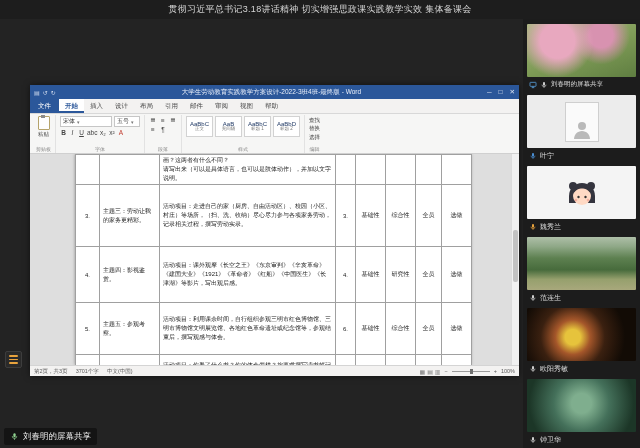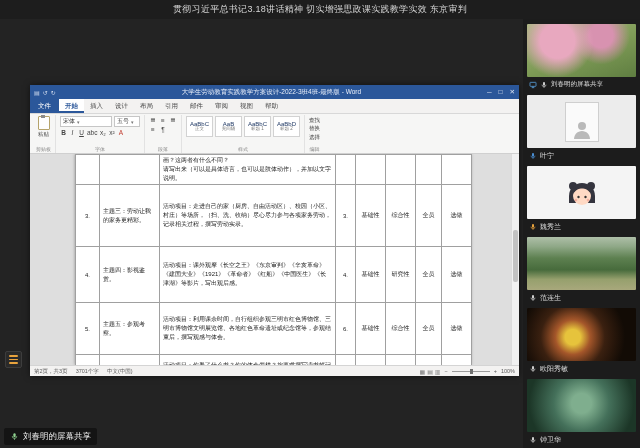--- a/index.html
+++ b/index.html
@@ -102,21 +102,21 @@
   .banner{position:absolute;left:4px;bottom:3px;height:17px;display:flex;align-items:center;gap:4px;
           background:rgba(18,18,18,.85);border-radius:2px;padding:0 6px;font-size:8.5px;color:#ececec;}
   .banner .ticon{width:9px;height:9px;}
 </style>
 </head>
 <body>
 
 <div class="app">
 
   <div class="topbar">
-    <span>贯彻习近平总书记3.18讲话精神 切实增强思政课实践教学实效 东京审判</span>
+    <span>贯彻习近平总书记3.18讲话精神 切实增强思政课实践教学实效 集体备课会</span>
   </div>
 
   <div class="stage">
 
     <div class="word">
 
       <div class="wtitle">
         <span class="qat">
           <span>▤</span>
           <span>↺</span>

